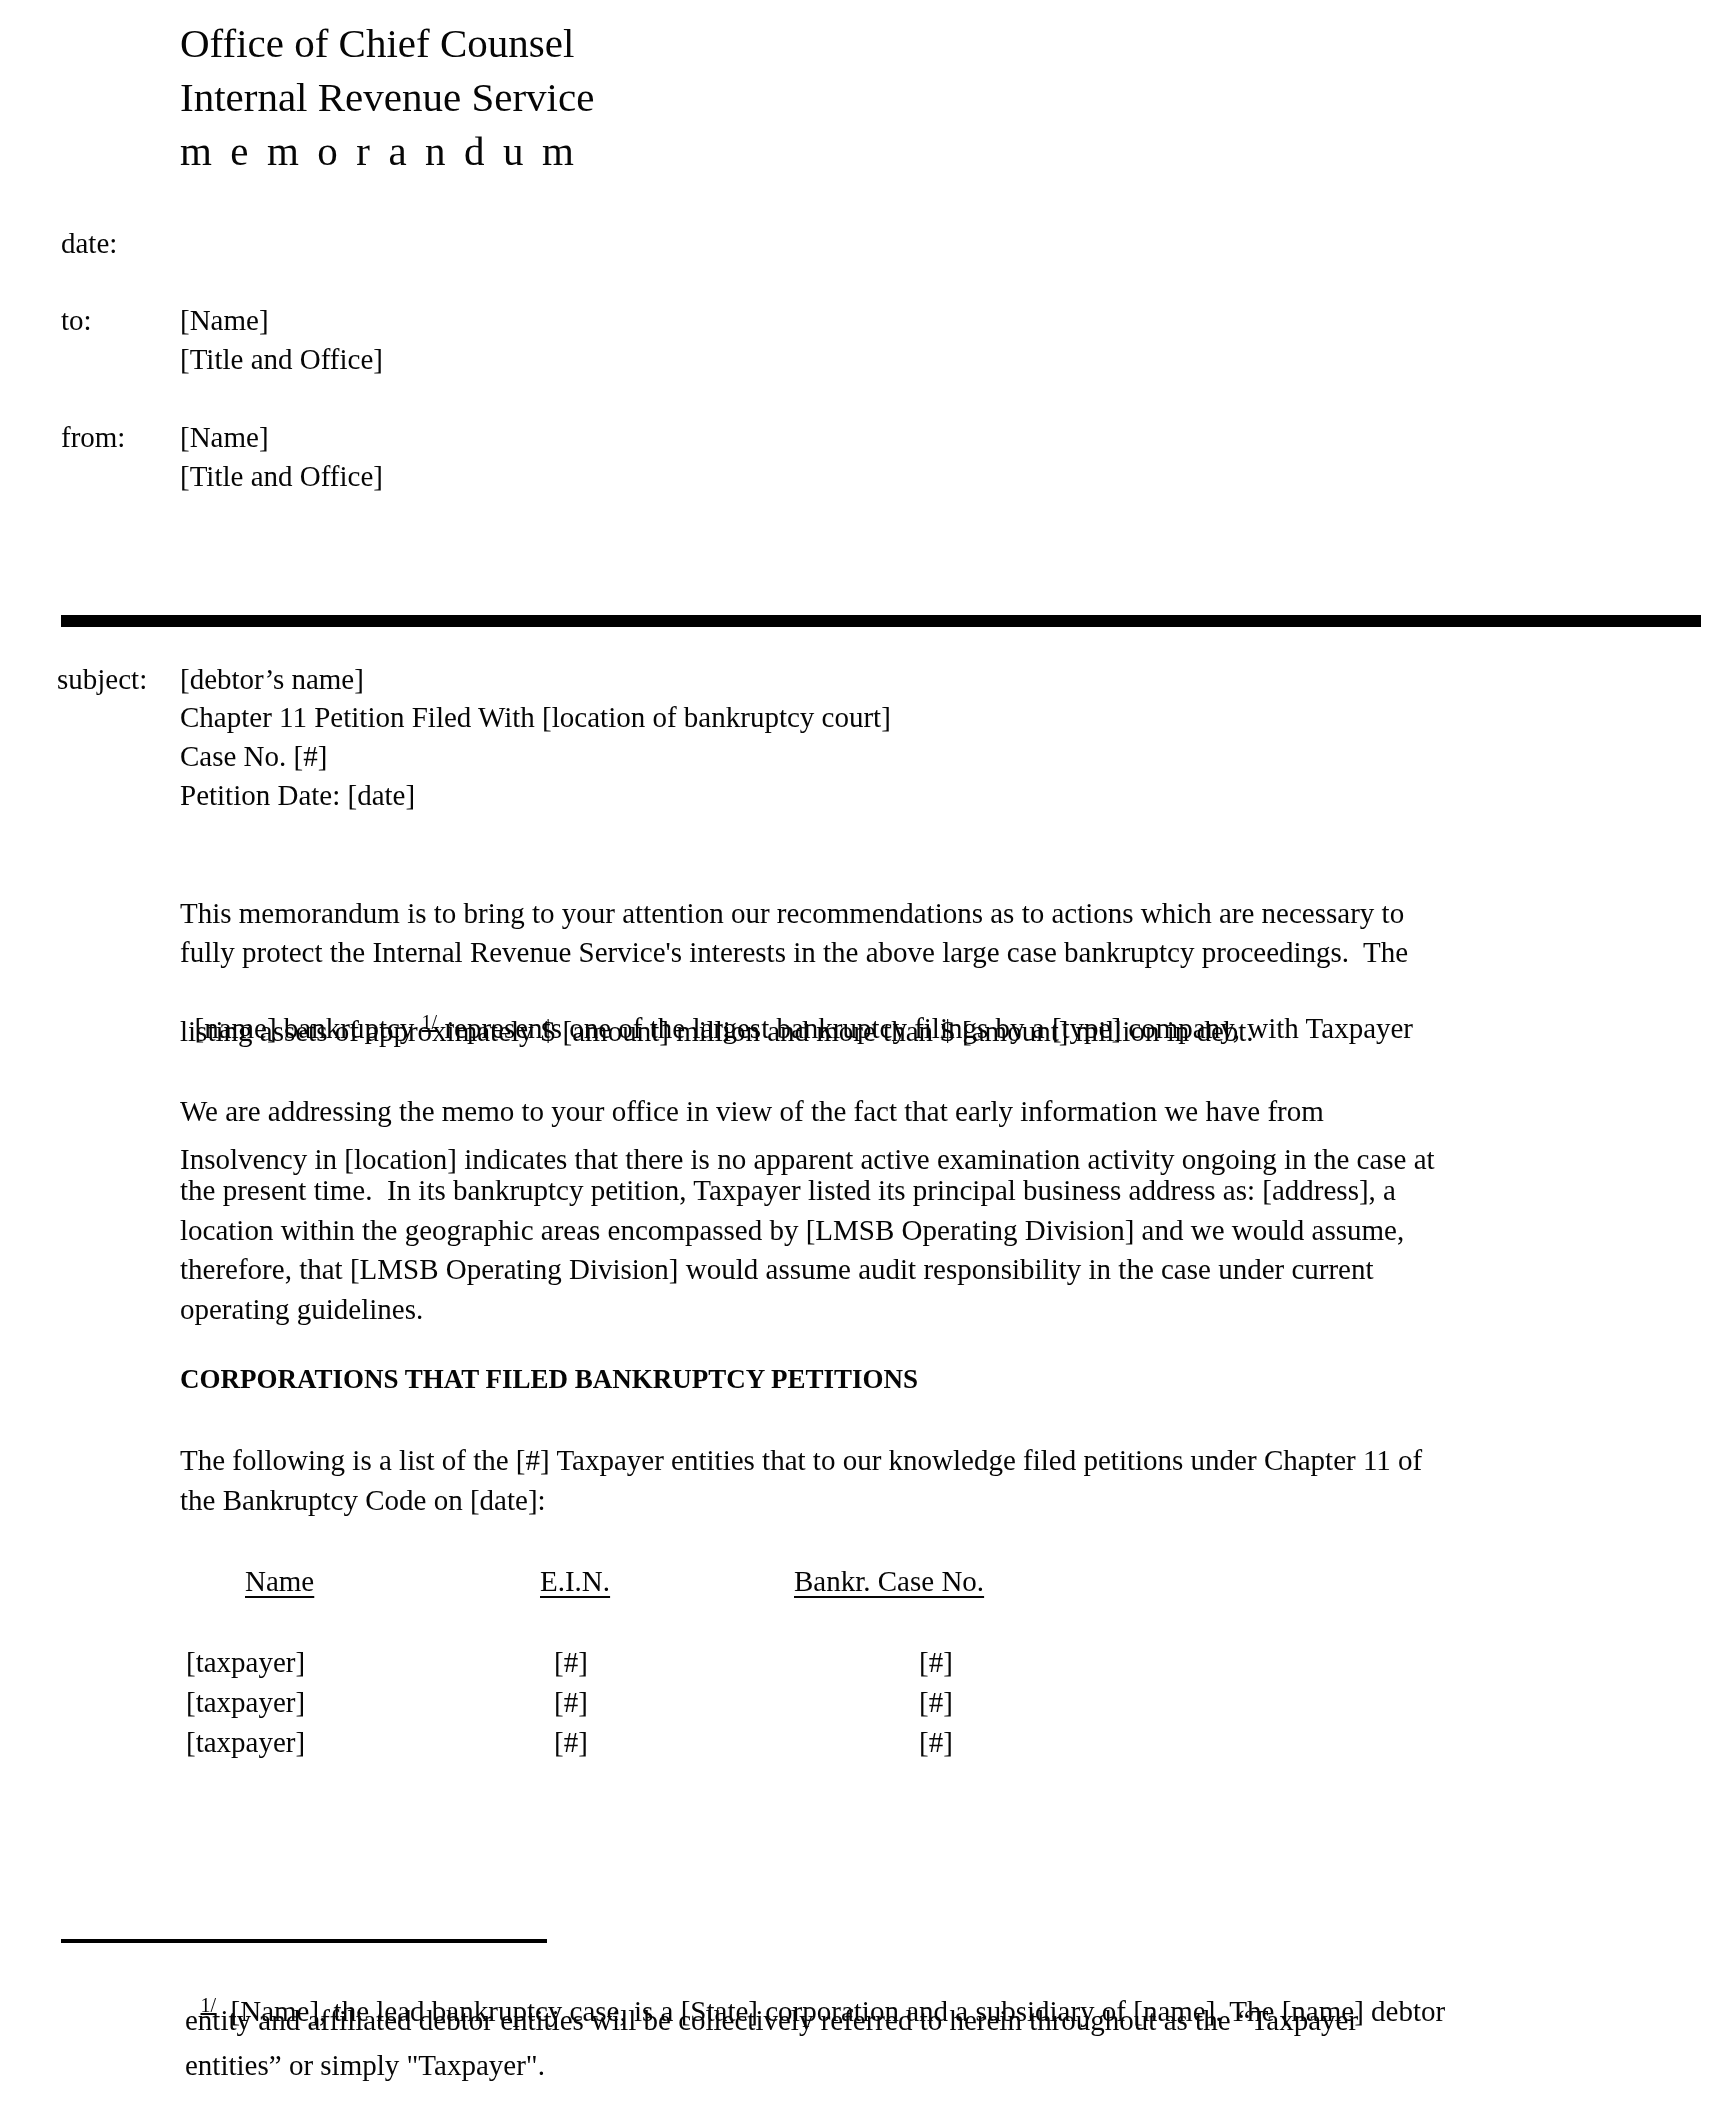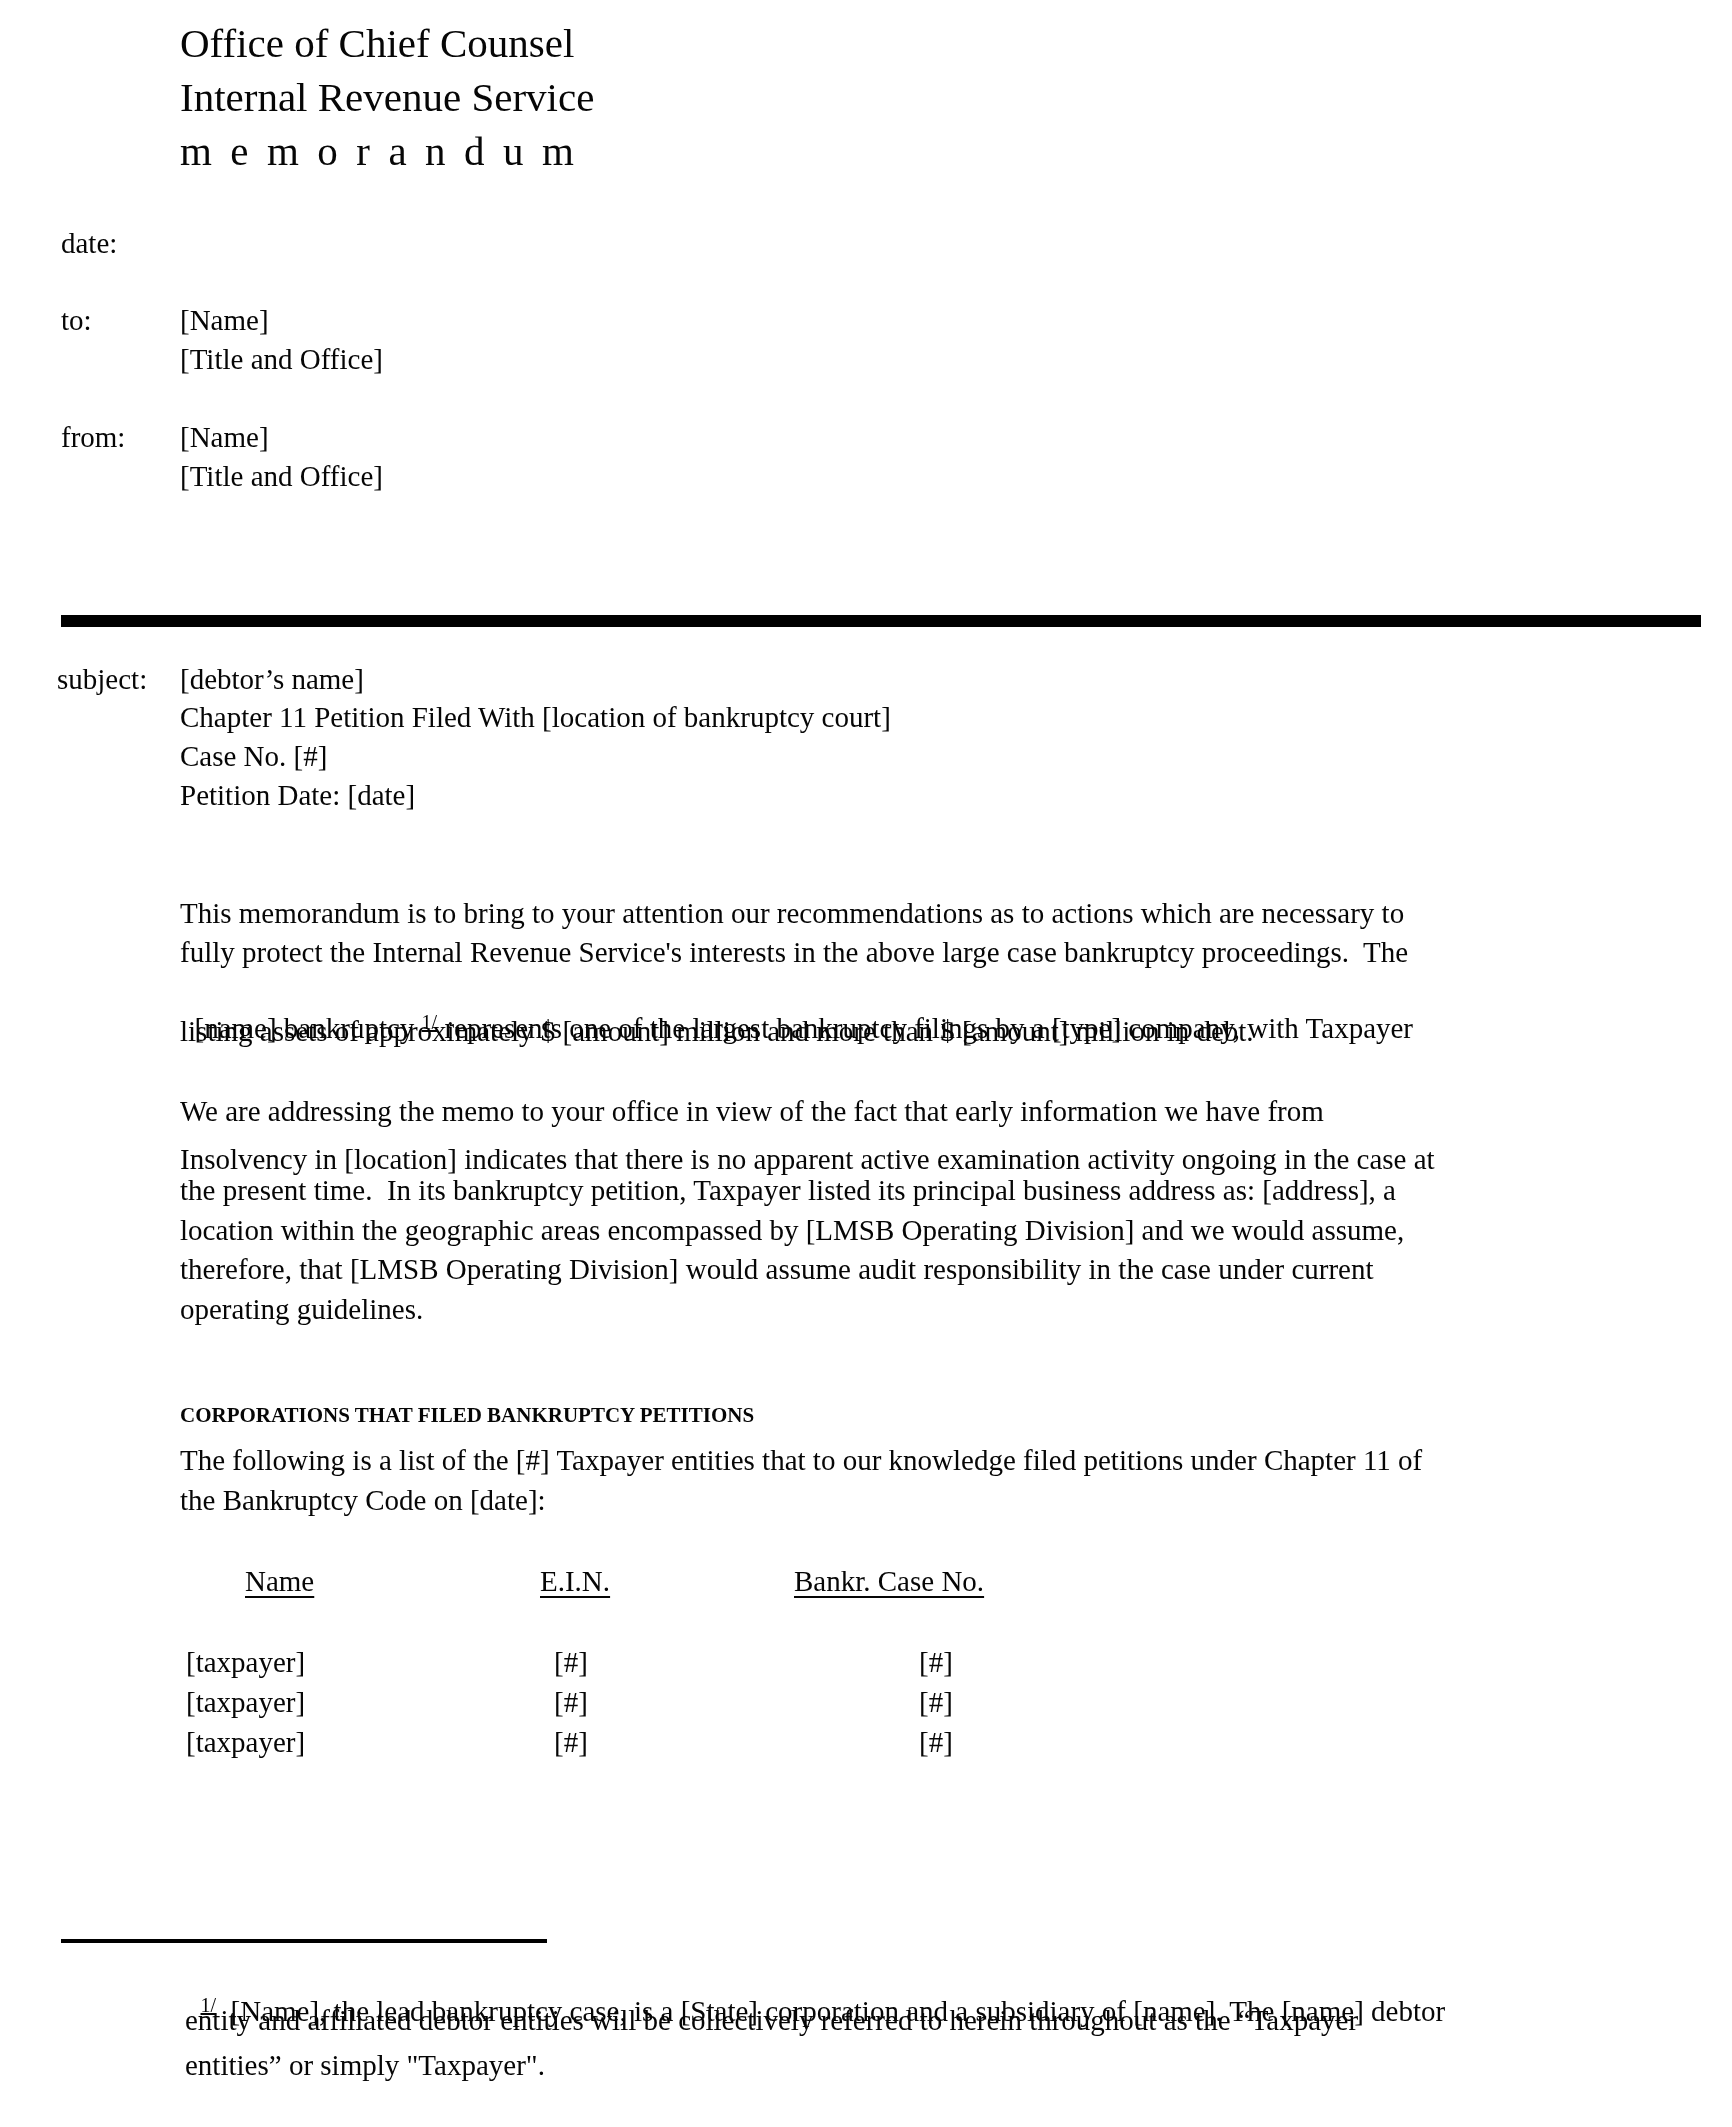--- a/index.html
+++ b/index.html
@@ -18,21 +18,21 @@
     line-height:36px;
     text-align:center;
   }
   .lh {
     font-size:41px;
     line-height:50px;
   }
   .memo-spaced { letter-spacing:0.45em; }
   .rule { position:absolute; background:#000; }
   .underlined { text-decoration:underline; text-underline-offset:5.4px; }
-  .heading { font-weight:bold; font-size:21px;margin-top:36px; }
+  .heading { font-weight:bold; font-size:27px; }
   .ctr { transform:translateX(-50%); }
   sup.fnref {
     font-size:20px;
     line-height:0;
     text-decoration:underline;
     vertical-align:9px;
   }
 </style>
 </head>
 <body>

